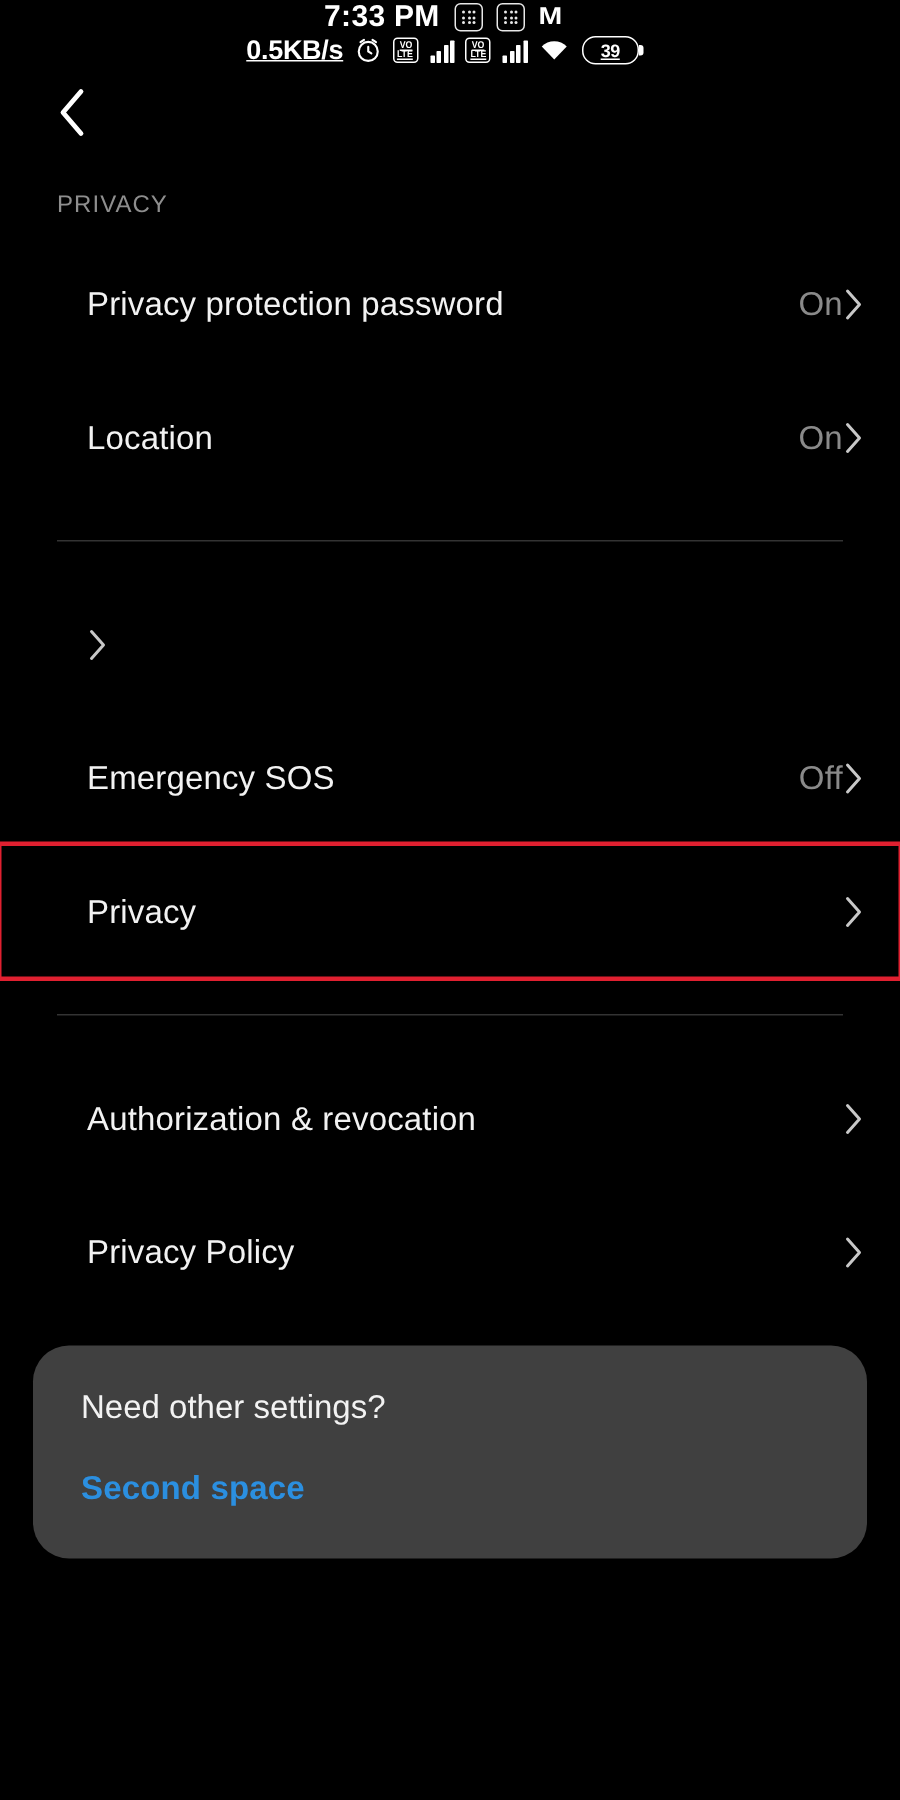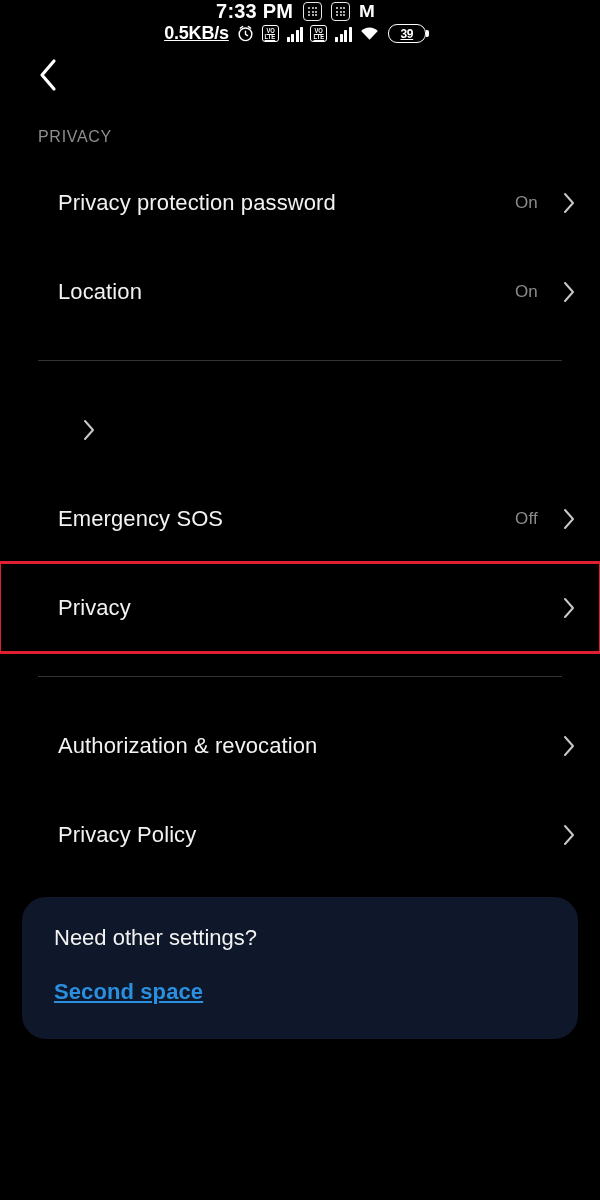--- a/index.html
+++ b/index.html
@@ -186,59 +186,59 @@
     cursor: pointer;
   }
   .row-label {
     flex: 1;
     font-size: 22px;
     font-weight: 400;
     color: #f2f2f2;
     letter-spacing: 0.1px;
   }
   .row-value {
-    font-size: 17px;
+    font-size: 22px;
     color: #8a8a8a;
-    margin-right: 24px;
+    margin-right: 0;
     letter-spacing: 0.2px;
   }
   .chev { display: block; flex: none; }
   .row.highlight {
     outline: 3px solid #e02030;
     outline-offset: -1px;
   }
   .divider {
     height: 1px;
     background: #333333;
     margin: 24px 38px;
   }
 
   
   .footer-card {
     margin: 18px 22px 0 22px;
-    background: #0f172a;
+    background: #404040;
     border-radius: 24px;
     padding: 28px 32px 34px 32px;
     box-sizing: border-box;
   }
   .footer-title {
     font-size: 22px;
     font-weight: 400;
     color: #f2f2f2;
     margin-bottom: 28px;
   }
   .footer-link {
     font-size: 22px;
     font-weight: 700;
     color: #2b8fe0;
     margin-bottom: 28px;
     cursor: pointer;
     letter-spacing: 0.1px;
   }
-  .footer-link:last-child { margin-bottom: 0; text-decoration: underline; }
+  .footer-link:last-child { margin-bottom: 0; }
 </style>
 </head>
 <body>
 
 <div class="statusbar">
   <div class="sb-left">
     <span class="sb-clock">7:33 PM</span>
 
     <span class="app-badge">
       <span class="dot-grid">

